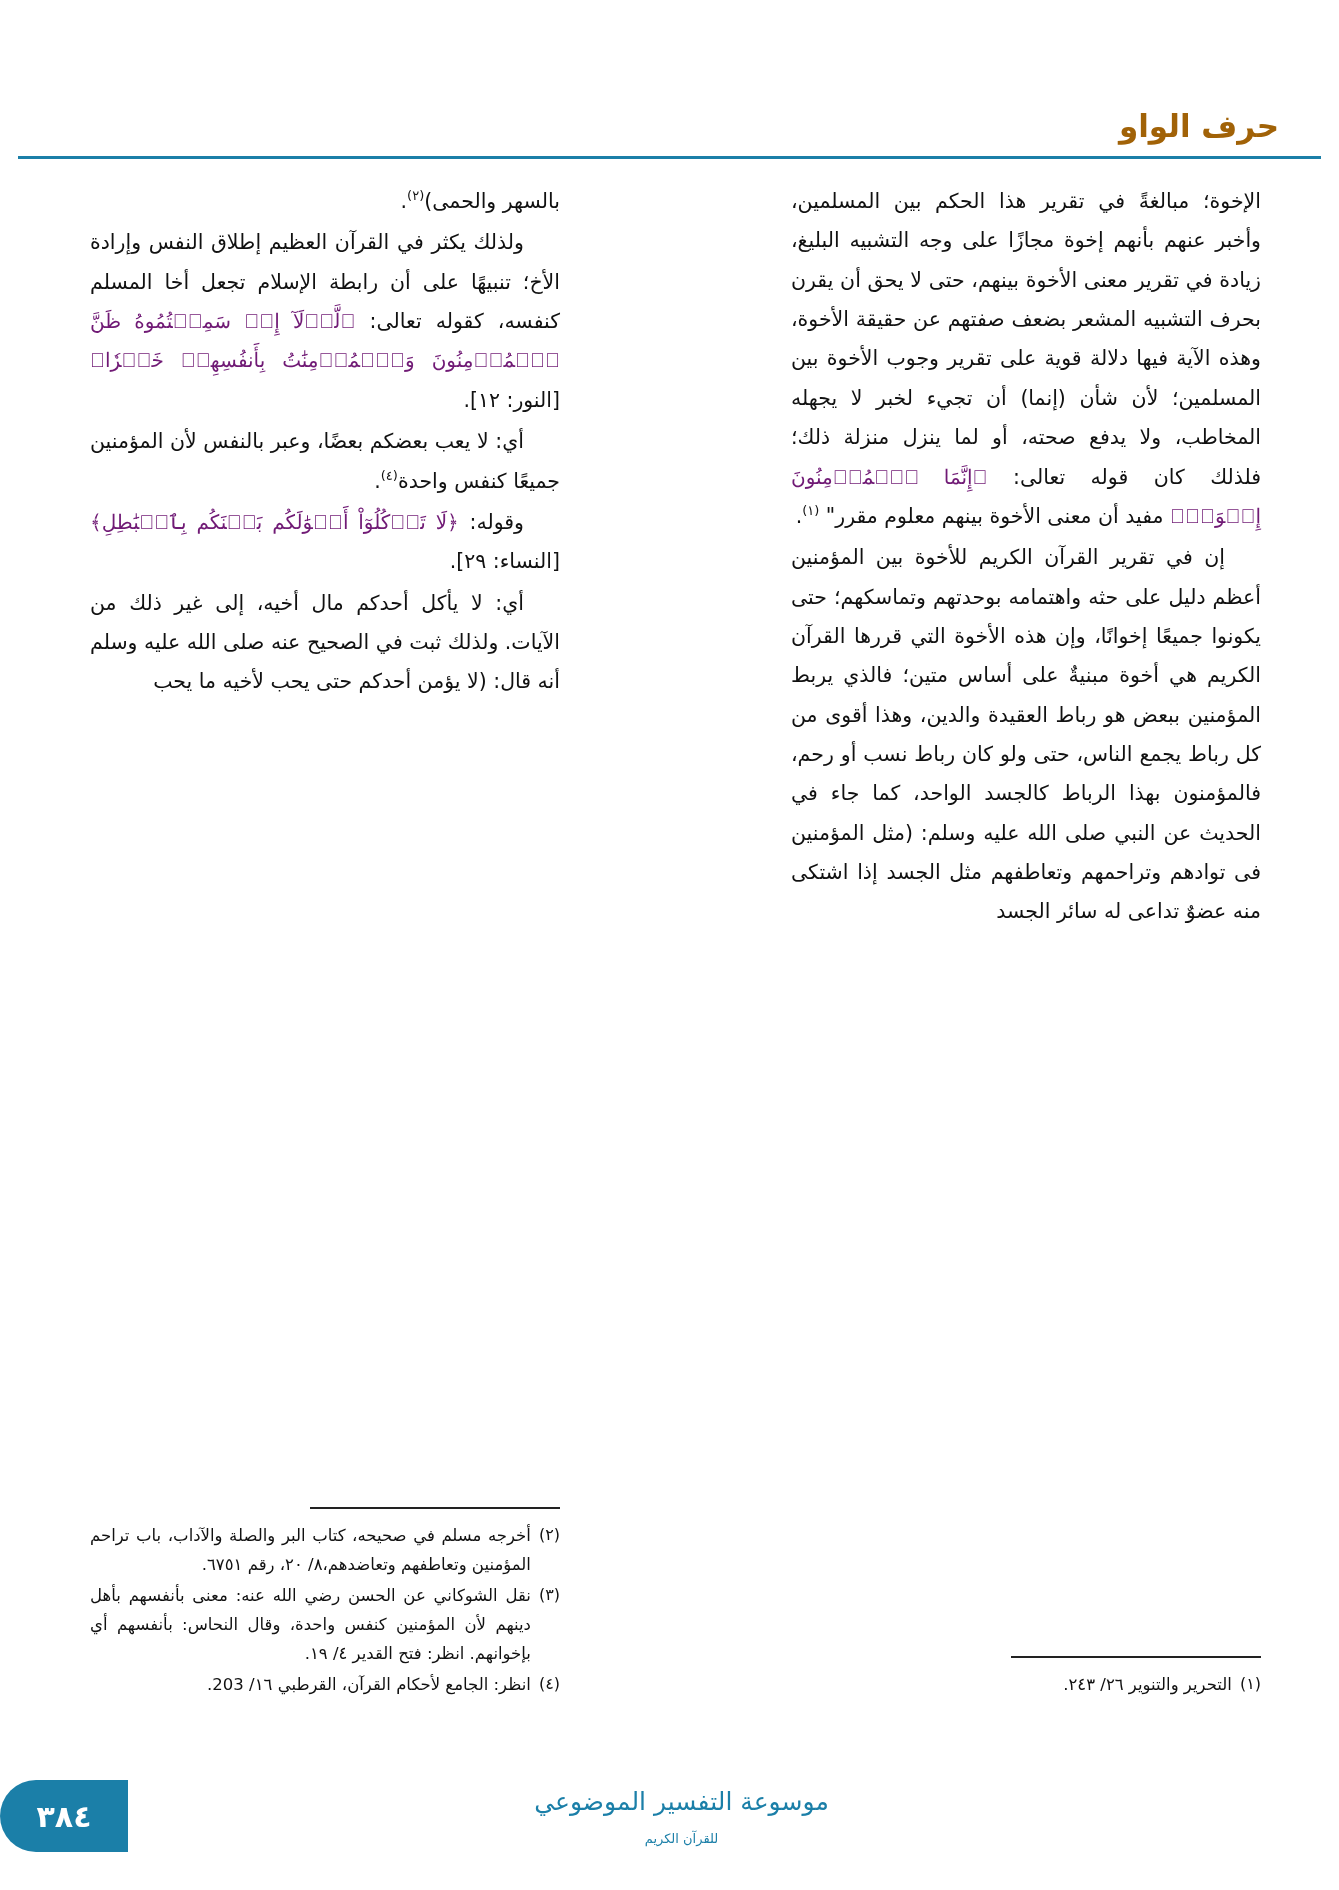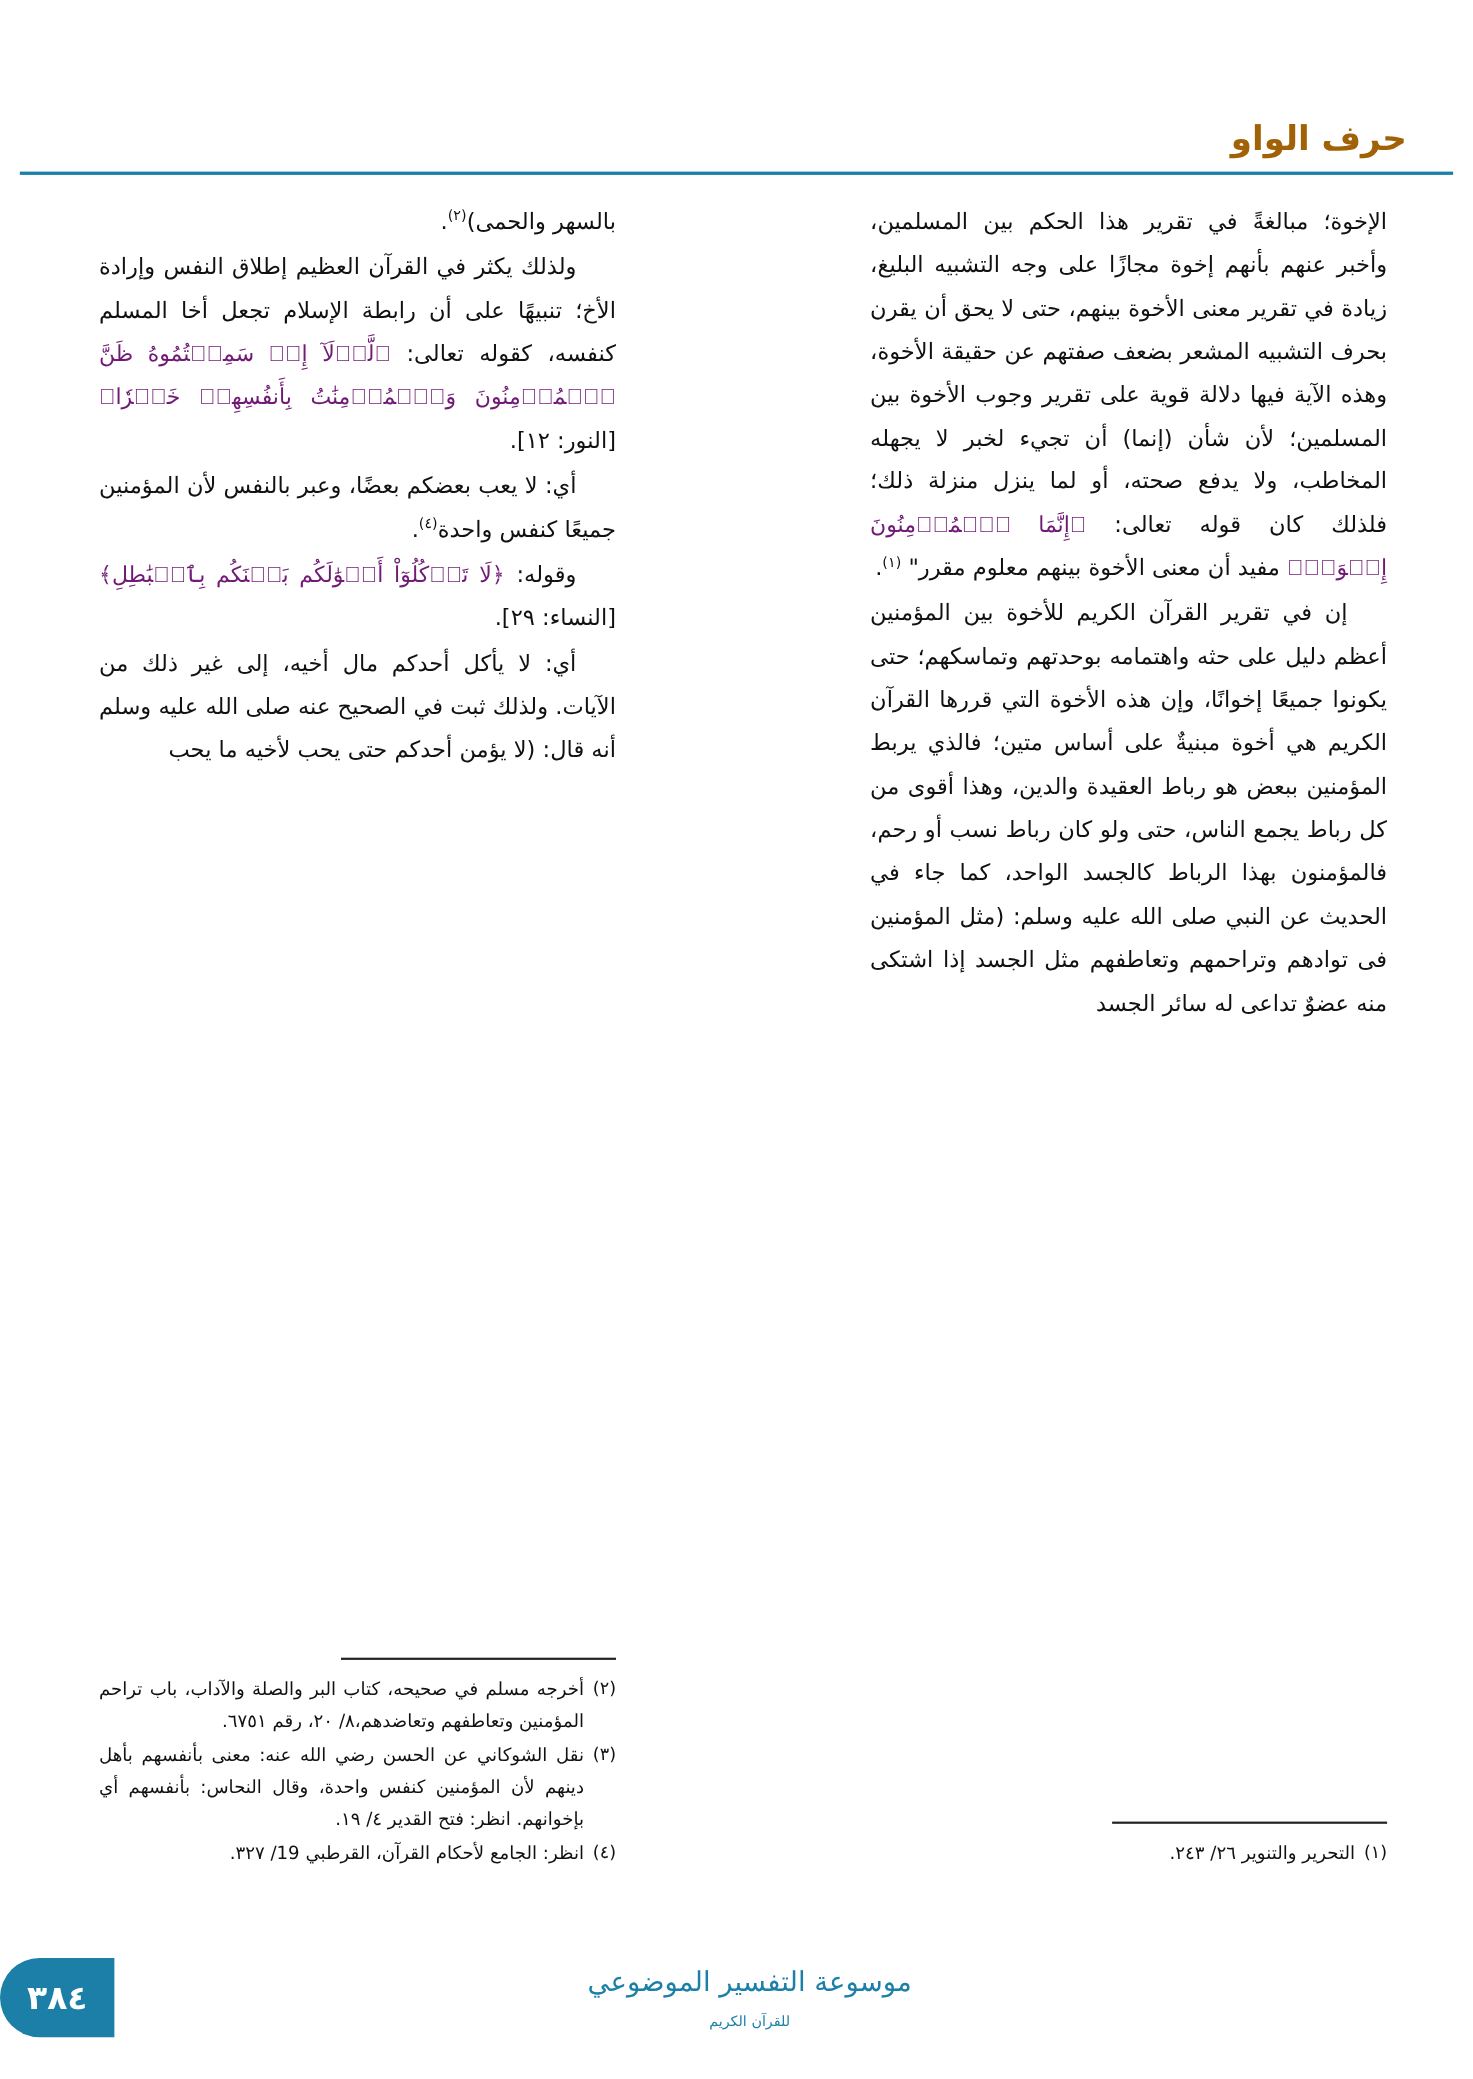--- a/index.html
+++ b/index.html
@@ -150,21 +150,21 @@
     letter-spacing: 1px;
   }
   .logo-sub {
     font-size: 13px;
     margin-top: 14px;
   }
   .page-number {
     position: absolute;
     bottom: 0;
     left: 0;
-    width: 104px;
+    width: 128px;
     height: 72px;
     background: #1b7fa8;
     border-radius: 36px 0 0 36px;
     color: #ffffff;
     font-size: 30px;
     display: flex;
     align-items: center;
     justify-content: center;
     font-weight: bold;
   }
@@ -214,21 +214,21 @@
           <div class="fn-item">
             <span class="fn-num">(٢)</span>
             <span class="fn-body">أخرجه مسلم في صحيحه، كتاب البر والصلة والآداب، باب تراحم المؤمنين وتعاطفهم وتعاضدهم،٨/ ٢٠، رقم ٦٧٥١.</span>
           </div>
           <div class="fn-item">
             <span class="fn-num">(٣)</span>
             <span class="fn-body">نقل الشوكاني عن الحسن رضي الله عنه: معنى بأنفسهم بأهل دينهم لأن المؤمنين كنفس واحدة، وقال النحاس: بأنفسهم أي بإخوانهم. انظر: فتح القدير ٤/ ١٩.</span>
           </div>
           <div class="fn-item">
             <span class="fn-num">(٤)</span>
-            <span class="fn-body">انظر: الجامع لأحكام القرآن، القرطبي 19/ ٣٢٧.</span>
+            <span class="fn-body">انظر: الجامع لأحكام القرآن، القرطبي ١٦/ 203.</span>
           </div>
         </div>
     </div>
 
   </div>
 
   <div class="footer">
     <div class="logo">
       <div class="logo-main">موسوعة التفسير الموضوعي</div>
       <div class="logo-sub">للقرآن الكريم</div>

